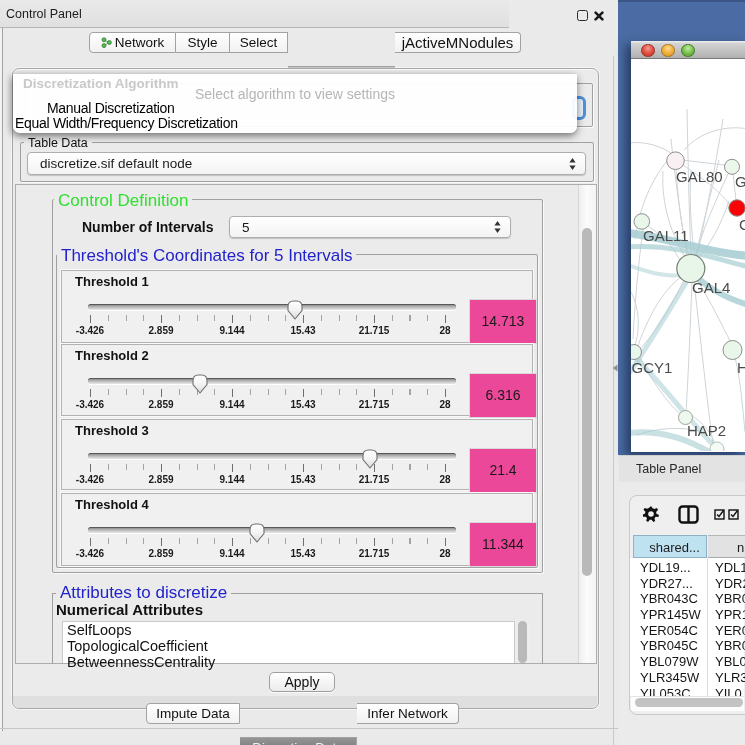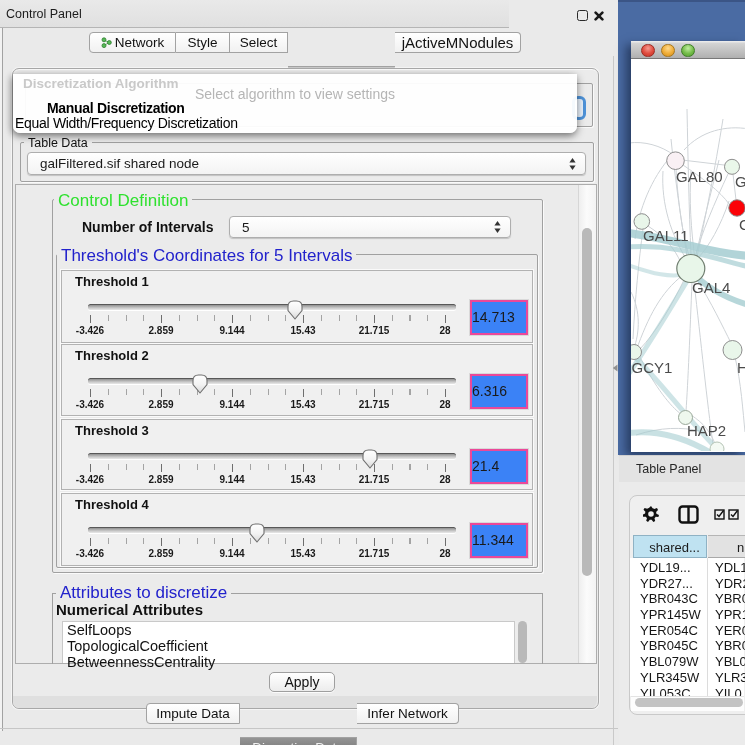--- a/index.html
+++ b/index.html
@@ -25,21 +25,21 @@
 .grplabel{position:absolute;font-size:12.5px;background:#ebebeb;padding:0 4px;white-space:nowrap;}
 
 .combo{background:linear-gradient(#ffffff,#f3f3f3);border:1px solid #aeaeae;border-radius:4px;box-shadow:0 1px 1px rgba(0,0,0,.18);font-size:13.5px;color:#1a1a1a;}
 .combo .cv{position:absolute;left:12px;top:0;height:100%;display:flex;align-items:center;}
 .stepper{position:absolute;right:9px;top:50%;margin-top:-6px;width:7px;height:12px;}
 
 .tbox{background:#f0f0f0;border:1px solid #b2b2b2;box-shadow:0 0 0 1px #fafafa;}
 .tlabel{position:absolute;font-size:13px;font-weight:bold;color:#111;}
 .track{position:absolute;height:5px;border-radius:2.5px;background:linear-gradient(#909090,#c6c6c6 55%,#e9e9e9);border-top:1px solid #585858;box-shadow:0 1px 0 rgba(255,255,255,.95);}
 .ticklbl{position:absolute;font-size:10px;font-weight:bold;color:#1a1a1a;transform:translateX(-50%);white-space:nowrap;}
-.nfield{position:absolute;width:54px;height:31px;background:#3b82f6;border:2px solid #ec4899;box-shadow:0 0 0 1px #d9d9d9;font-size:14px;color:#1a1a1a;text-align:left;line-height:31px;}
+.nfield{position:absolute;width:54px;height:31px;background:#ec4899;border:6px solid #ec4899;box-shadow:0 0 0 1px #d9d9d9;font-size:14px;color:#1a1a1a;text-align:center;line-height:31px;}
 
 #applyBtn{left:269px;top:672px;width:64px;height:18px;background:linear-gradient(#ffffff,#ececec);border:1px solid #9f9f9f;border-radius:5px;text-align:center;line-height:18px;font-size:14px;color:#111;box-shadow:0 1px 0 rgba(255,255,255,.8);}
 .sbthumb{position:absolute;background:#b9b9b9;border-radius:5px;}
 
 #popup{left:13px;top:74px;width:564px;height:59px;background:rgba(255,255,255,0.94);border-radius:0 0 7px 7px;box-shadow:0 3px 9px rgba(0,0,0,0.4),-2px 2px 6px rgba(0,0,0,0.2);z-index:50;}
 
 #blueArea{left:618px;top:0;width:127px;height:455px;background:#4a6ba3;}
 #netWin{left:631px;top:9px;width:114px;height:411px;box-shadow:-5px 4px 9px rgba(12,24,48,0.55);margin-top:32px;}
 #netTitle{left:0;top:0;width:114px;height:17px;background:linear-gradient(#f0f0f0,#d3d3d3 15%,#b0b0b0);border-bottom:1px solid #787878;}
 .tl{position:absolute;top:2.8px;width:11.5px;height:11.5px;border-radius:50%;}
@@ -83,21 +83,21 @@
   <div id="innerPanel" class="abs"></div>
   <div id="innerBottom" class="abs"></div>
 
   <div class="abs grp" style="left:25px;top:83px;width:566px;height:42px;"></div>
 
   <div class="abs" style="left:572px;top:96px;width:14px;height:24px;border:3px solid #4e92d8;border-radius:6px;background:#e8f1fb;box-sizing:border-box;"></div>
 
   <div class="abs grp" style="left:20px;top:142px;width:572px;height:38px;"></div>
   <div class="grplabel" style="left:24px;top:136px;color:#111;">Table Data</div>
   <div class="abs combo" style="left:27px;top:152px;width:557px;height:21px;">
-    <span class="cv">galFiltered.sif shared node</span>
+    <span class="cv">discretize.sif default node</span>
     <svg class="stepper" viewBox="0 0 7 12">
         <path d="M3.5 0 L6.6 4.4 L0.4 4.4 Z" fill="#333"></path>
         <path d="M3.5 12 L6.6 7.6 L0.4 7.6 Z" fill="#333"></path>
       </svg>
   </div>
 
   <div class="abs" style="left:15px;top:184px;width:582px;height:480px;border:1px solid #adadad;box-sizing:border-box;"></div>
 
   <div class="abs" style="left:578px;top:185px;width:18px;height:478px;background:linear-gradient(90deg,#eeeeee,#fbfbfb 45%,#f3f3f3);border-left:1px solid #d6d6d6;box-sizing:border-box;"></div>
   <div class="sbthumb" style="left:582px;top:228px;width:10px;height:348px;"></div>
@@ -342,16 +342,16 @@
   <div class="abs" style="left:631px;top:696px;width:113px;height:14px;background:#fdfdfd;border-top:1px solid #e4e4e4;"></div>
   <div class="sbthumb" style="left:635px;top:698px;width:108px;height:9px;background:#c3c3c3;"></div>
 
   <svg class="abs" style="left:612px;top:364px;" width="6" height="8" viewBox="0 0 6 8">
       <path d="M5.5 0.5 L0.8 4 L5.5 7.5 Z" fill="#909090"></path>
     </svg>
 
   <div id="popup" class="abs">
     <div class="abs" style="left:10px;top:2px;font-size:13.5px;font-weight:bold;color:#c9c9c9;">Discretization Algorithm</div>
     <div class="abs" style="left:0;top:12px;width:564px;text-align:center;font-size:14px;color:#b5b5b5;">Select algorithm to view settings</div>
-    <div class="abs" style="left:2px;top:26px;font-size:14px;font-weight:bold;color:#000;letter-spacing:-0.3px;padding-left:32px;">Manual Discretization</div>
+    <div class="abs" style="left:2px;top:26px;font-size:14px;font-weight:normal;color:#000;letter-spacing:-0.3px;padding-left:32px;">Manual Discretization</div>
     <div class="abs" style="left:2px;top:40.5px;font-size:14px;color:#000;letter-spacing:-0.3px;">Equal Width/Frequency Discretization</div>
   </div>
 </div>
 
 </body></html>

